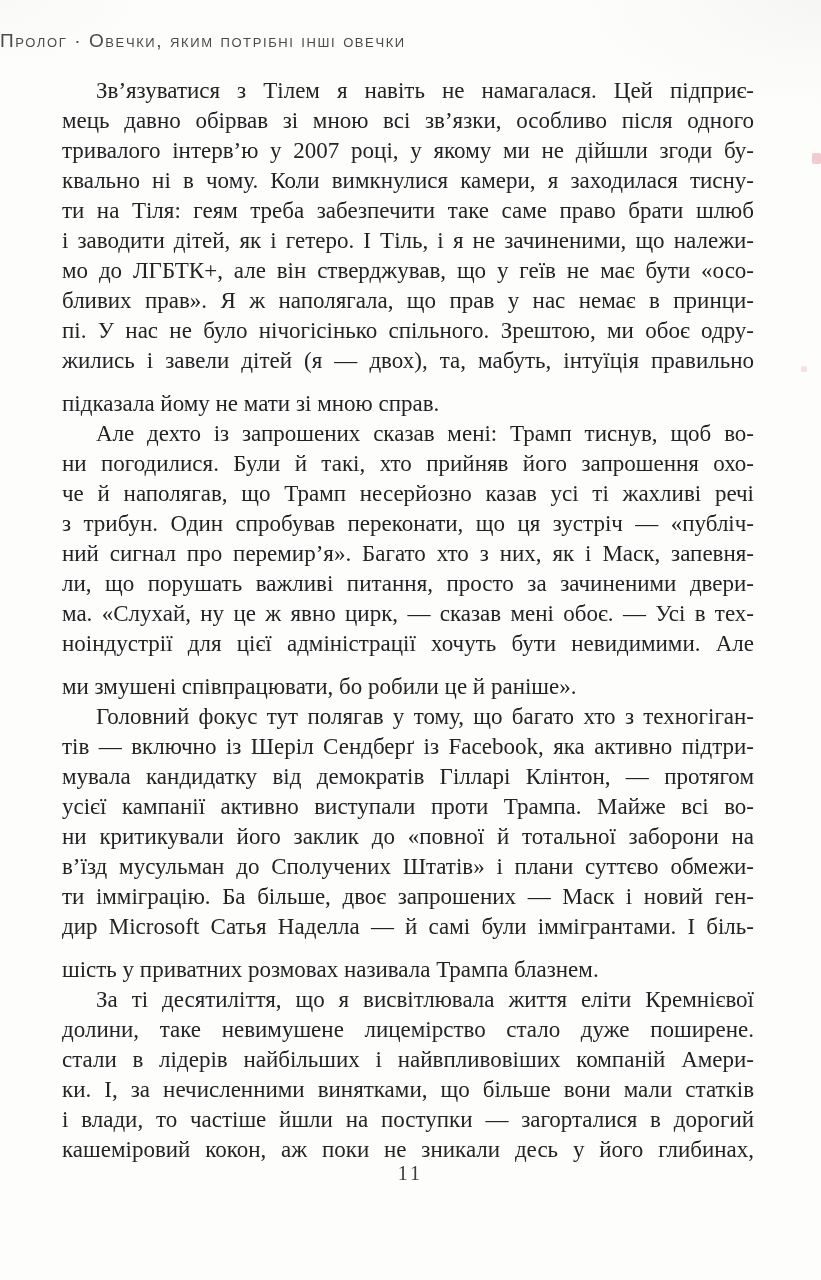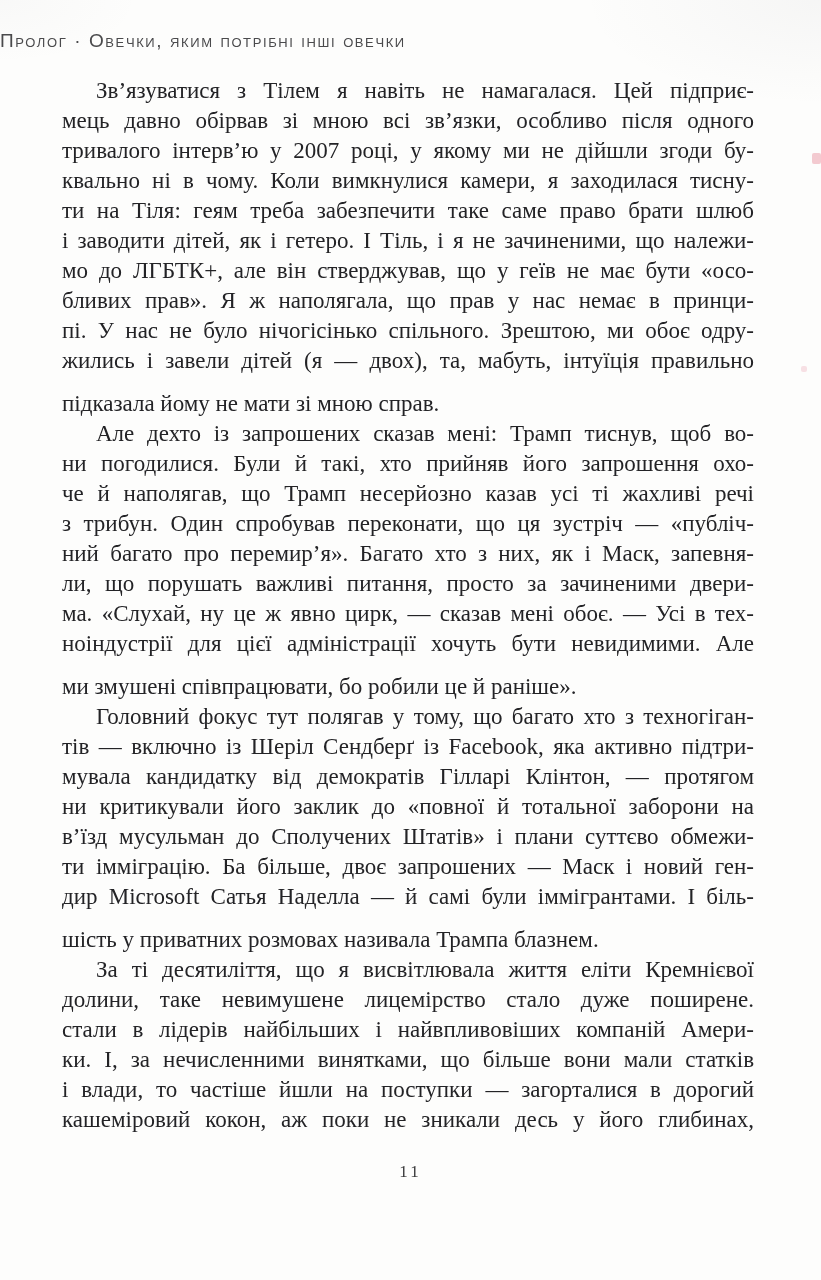--- a/index.html
+++ b/index.html
@@ -51,21 +51,21 @@
   .line.flush-left {
     text-align-last: left;
     margin-top: 13px;
   }
   .folio {
     position: absolute;
     top: 1162px;
     left: 0;
     right: 0;
     text-align: center;
-    font-size: 17px;
+    font-size: 20px;
     letter-spacing: 3px;
     color: #3c3c3e;
   }
   .edge-mark {
     position: absolute;
     border-radius: 2px;
   }
   .edge-mark.m1 {
     right: 0px;
     top: 153px;
@@ -96,28 +96,29 @@
       <div class="line">і заводити дітей, як і гетеро. І Тіль, і я не зачиненими, що належи-</div>
       <div class="line">мо до ЛГБТК+, але він стверджував, що у геїв не має бути «осо-</div>
       <div class="line">бливих прав». Я ж наполягала, що прав у нас немає в принци-</div>
       <div class="line">пі. У нас не було нічогісінько спільного. Зрештою, ми обоє одру-</div>
       <div class="line">жились і завели дітей (я — двох), та, мабуть, інтуїція правильно</div>
       <div class="line flush-left">підказала йому не мати зі мною справ.</div>
       <div class="line indent">Але дехто із запрошених сказав мені: Трамп тиснув, щоб во-</div>
       <div class="line">ни погодилися. Були й такі, хто прийняв його запрошення охо-</div>
       <div class="line">че й наполягав, що Трамп несерйозно казав усі ті жахливі речі</div>
       <div class="line">з трибун. Один спробував переконати, що ця зустріч — «публіч-</div>
-      <div class="line">ний багато про перемир’я». Багато хто з них, як і Маск, запевня-</div>
+      <div class="line">ний сигнал про перемир’я». Багато хто з них, як і Маск, запевня-</div>
       <div class="line">ли, що порушать важливі питання, просто за зачиненими двери-</div>
       <div class="line">ма. «Слухай, ну це ж явно цирк, — сказав мені обоє. — Усі в тех-</div>
       <div class="line">ноіндустрії для цієї адміністрації хочуть бути невидимими. Але</div>
       <div class="line flush-left">ми змушені співпрацювати, бо робили це й раніше».</div>
       <div class="line indent">Головний фокус тут полягав у тому, що багато хто з техногіган-</div>
       <div class="line">тів — включно із Шеріл Сендберґ із Facebook, яка активно підтри-</div>
       <div class="line">мувала кандидатку від демократів Гілларі Клінтон, — протягом</div>
+      <div class="line">усієї кампанії активно виступали проти Трампа. Майже всі во-</div>
       <div class="line">ни критикували його заклик до «повної й тотальної заборони на</div>
       <div class="line">в’їзд мусульман до Сполучених Штатів» і плани суттєво обмежи-</div>
       <div class="line">ти імміграцію. Ба більше, двоє запрошених — Маск і новий ген-</div>
       <div class="line">дир Microsoft Сатья Наделла — й самі були іммігрантами. І біль-</div>
       <div class="line flush-left">шість у приватних розмовах називала Трампа блазнем.</div>
       <div class="line indent">За ті десятиліття, що я висвітлювала життя еліти Кремнієвої</div>
       <div class="line">долини, таке невимушене лицемірство стало дуже поширене.</div>
       <div class="line">стали в лідерів найбільших і найвпливовіших компаній Амери-</div>
       <div class="line">ки. І, за нечисленними винятками, що більше вони мали статків</div>
       <div class="line">і влади, то частіше йшли на поступки — загорталися в дорогий</div>

